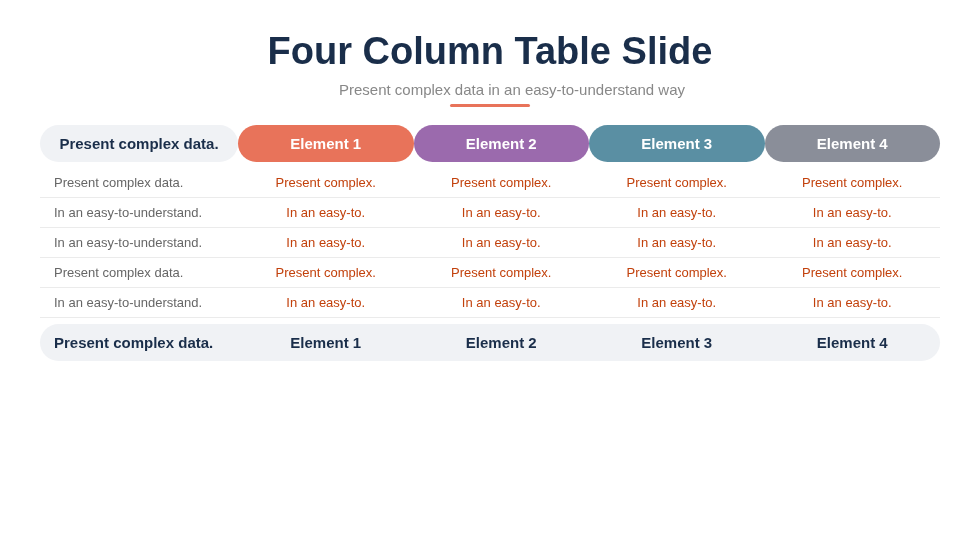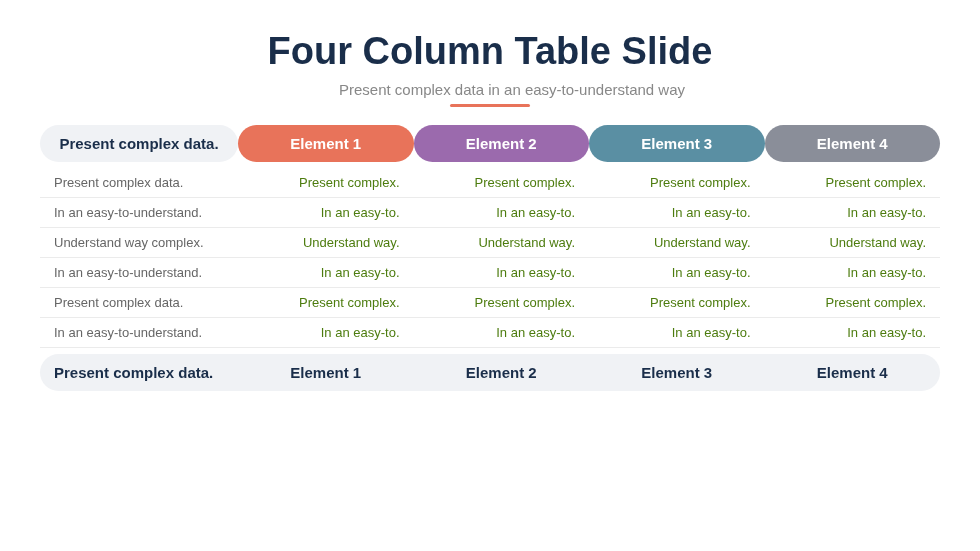--- a/index.html
+++ b/index.html
@@ -74,22 +74,22 @@
       border-radius: 25px;
     }
     .header-row th.col4 {
       background: #8a8e99;
       border-radius: 25px;
     }
     
     .body-row td {
       padding: 7px 14px;
       font-size: 13px;
-      color: #4d7c0f;
-      text-align: right;
+      color: #c2410c;
+      text-align: center;
       border-bottom: 1px solid #ebebeb;
     }
     .body-row td:first-child {
       text-align: left;
       color: #666;
     }
     .body-row:last-of-type td {
       border-bottom: none;
     }
     
@@ -149,27 +149,20 @@
             <td>Present complex.</td>
           </tr>
           <tr class="body-row">
             <td>In an easy-to-understand.</td>
             <td>In an easy-to.</td>
             <td>In an easy-to.</td>
             <td>In an easy-to.</td>
             <td>In an easy-to.</td>
           </tr>
           <tr class="body-row">
-            <td>Understand way complex.</td>
-            <td>Understand way.</td>
-            <td>Understand way.</td>
-            <td>Understand way.</td>
-            <td>Understand way.</td>
-          </tr>
-          <tr class="body-row">
             <td>In an easy-to-understand.</td>
             <td>In an easy-to.</td>
             <td>In an easy-to.</td>
             <td>In an easy-to.</td>
             <td>In an easy-to.</td>
           </tr>
           <tr class="body-row">
             <td>Present complex data.</td>
             <td>Present complex.</td>
             <td>Present complex.</td>

